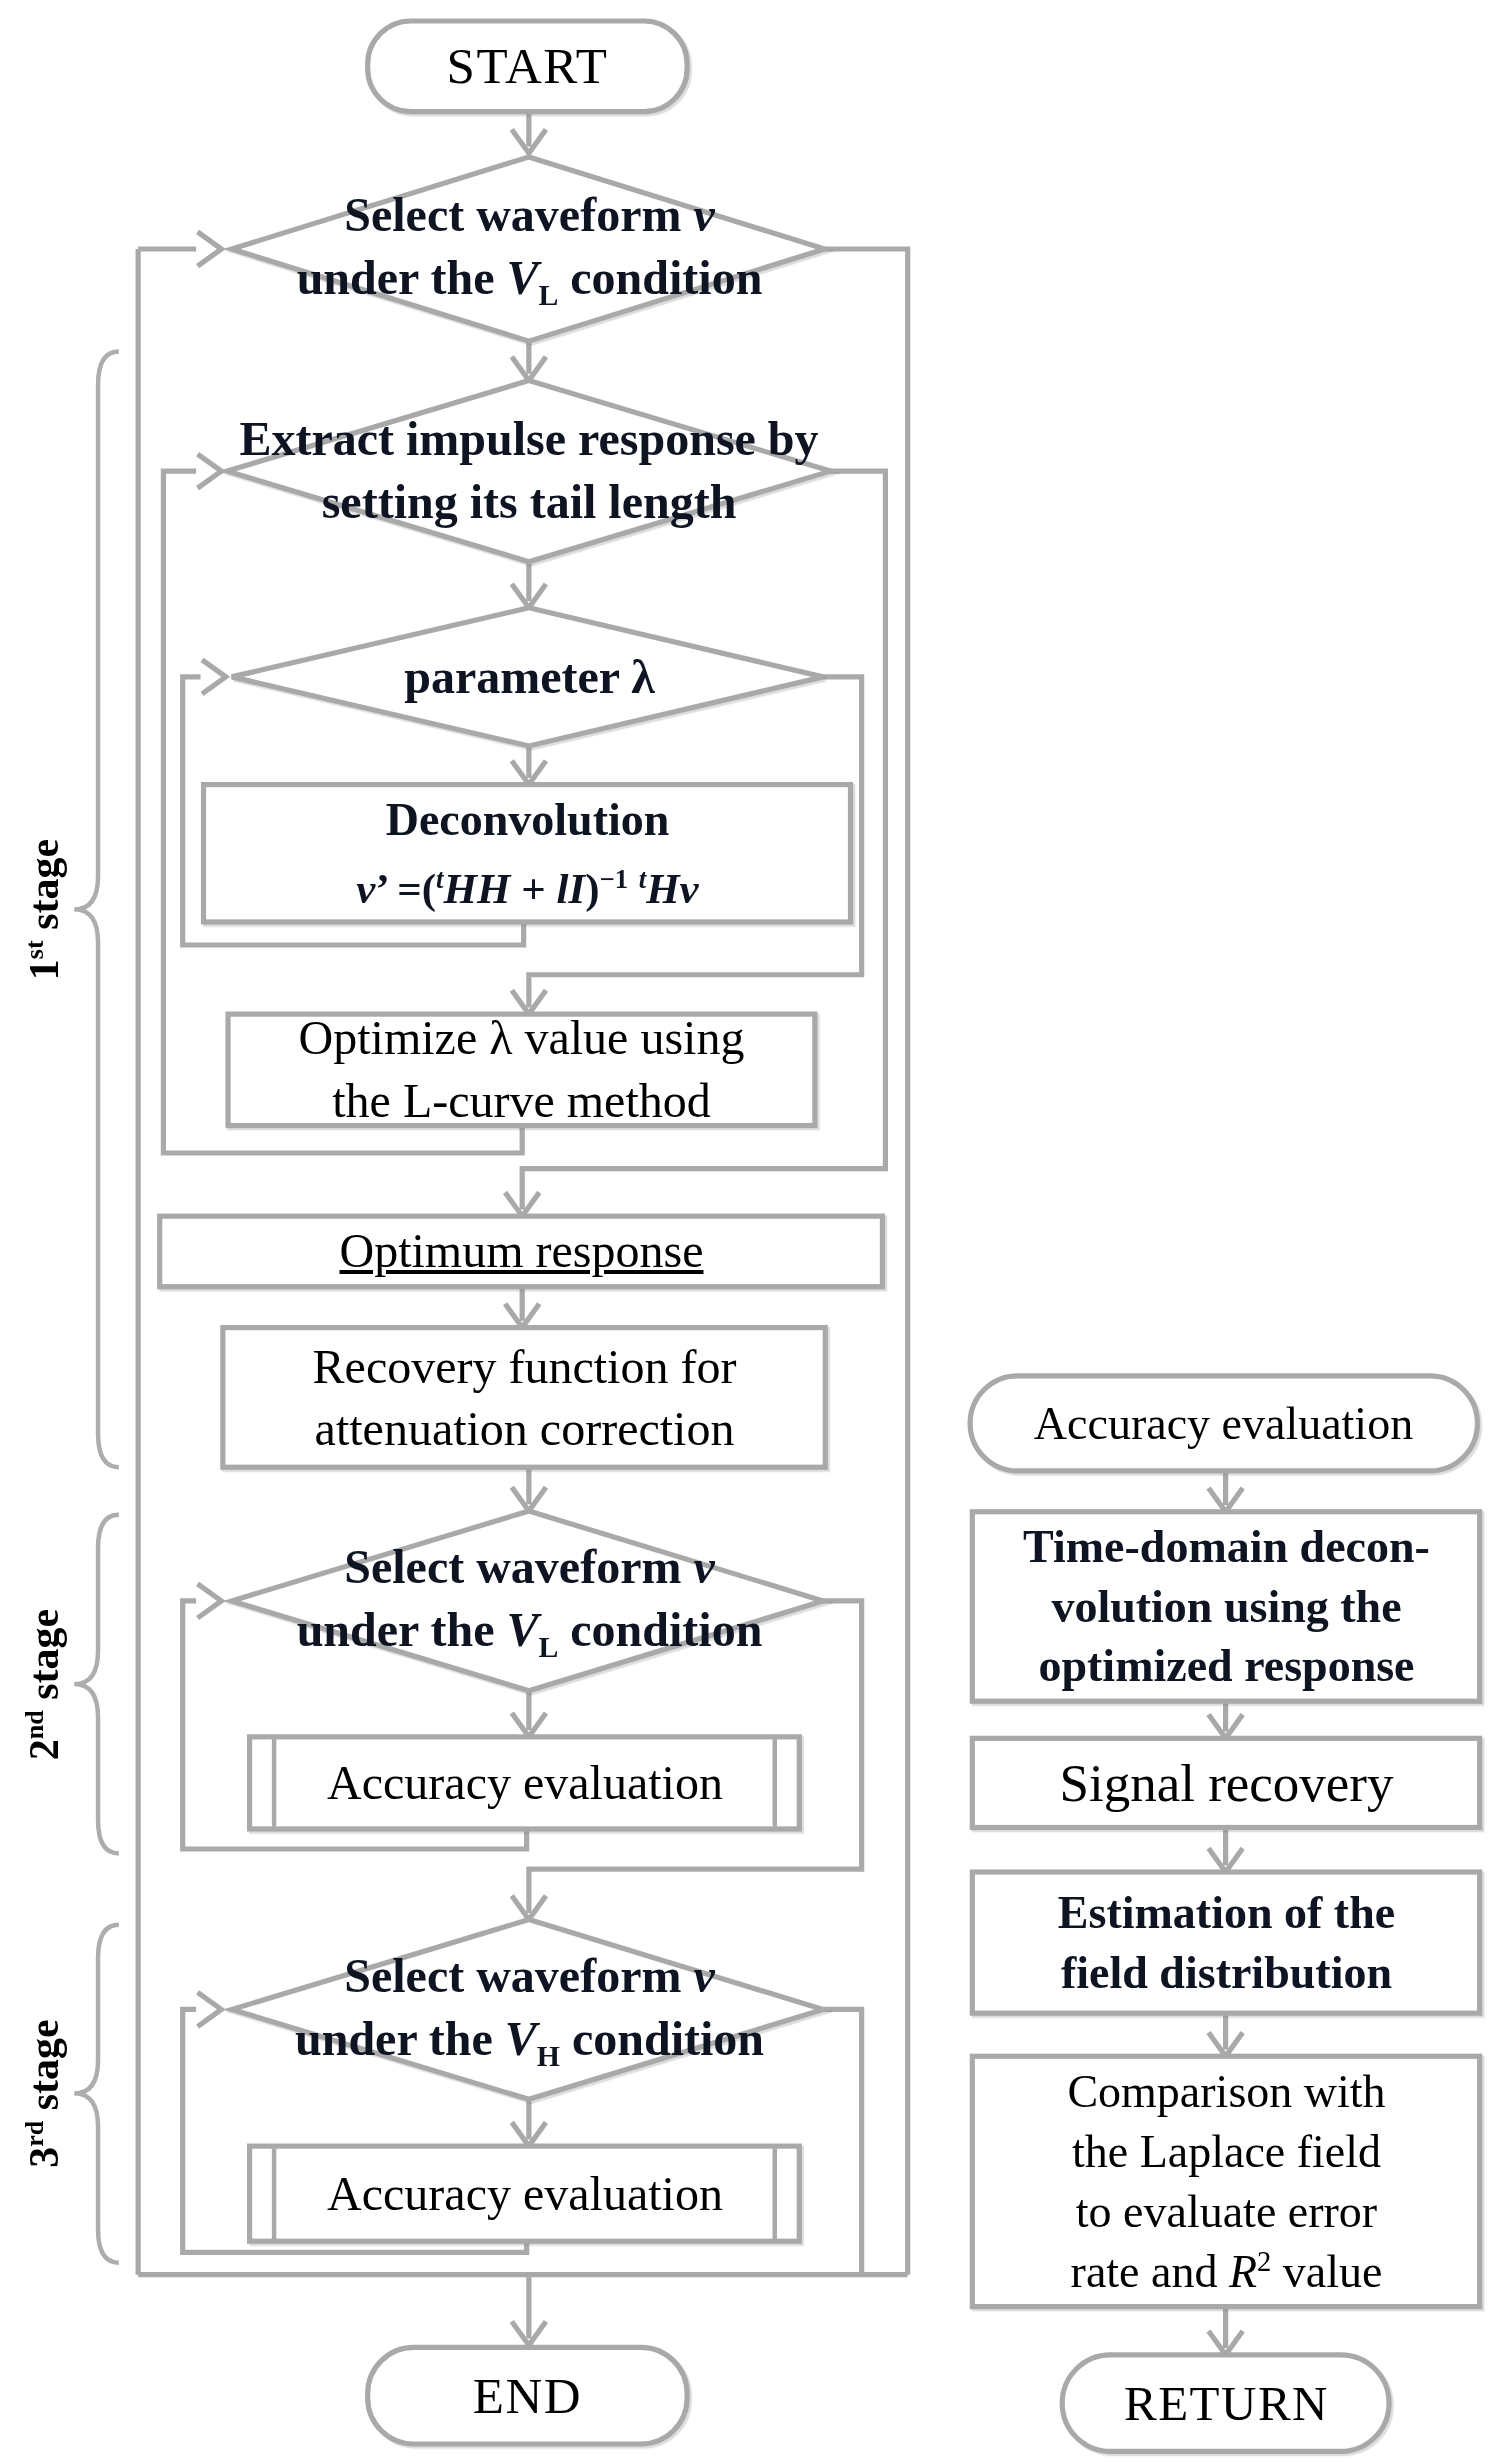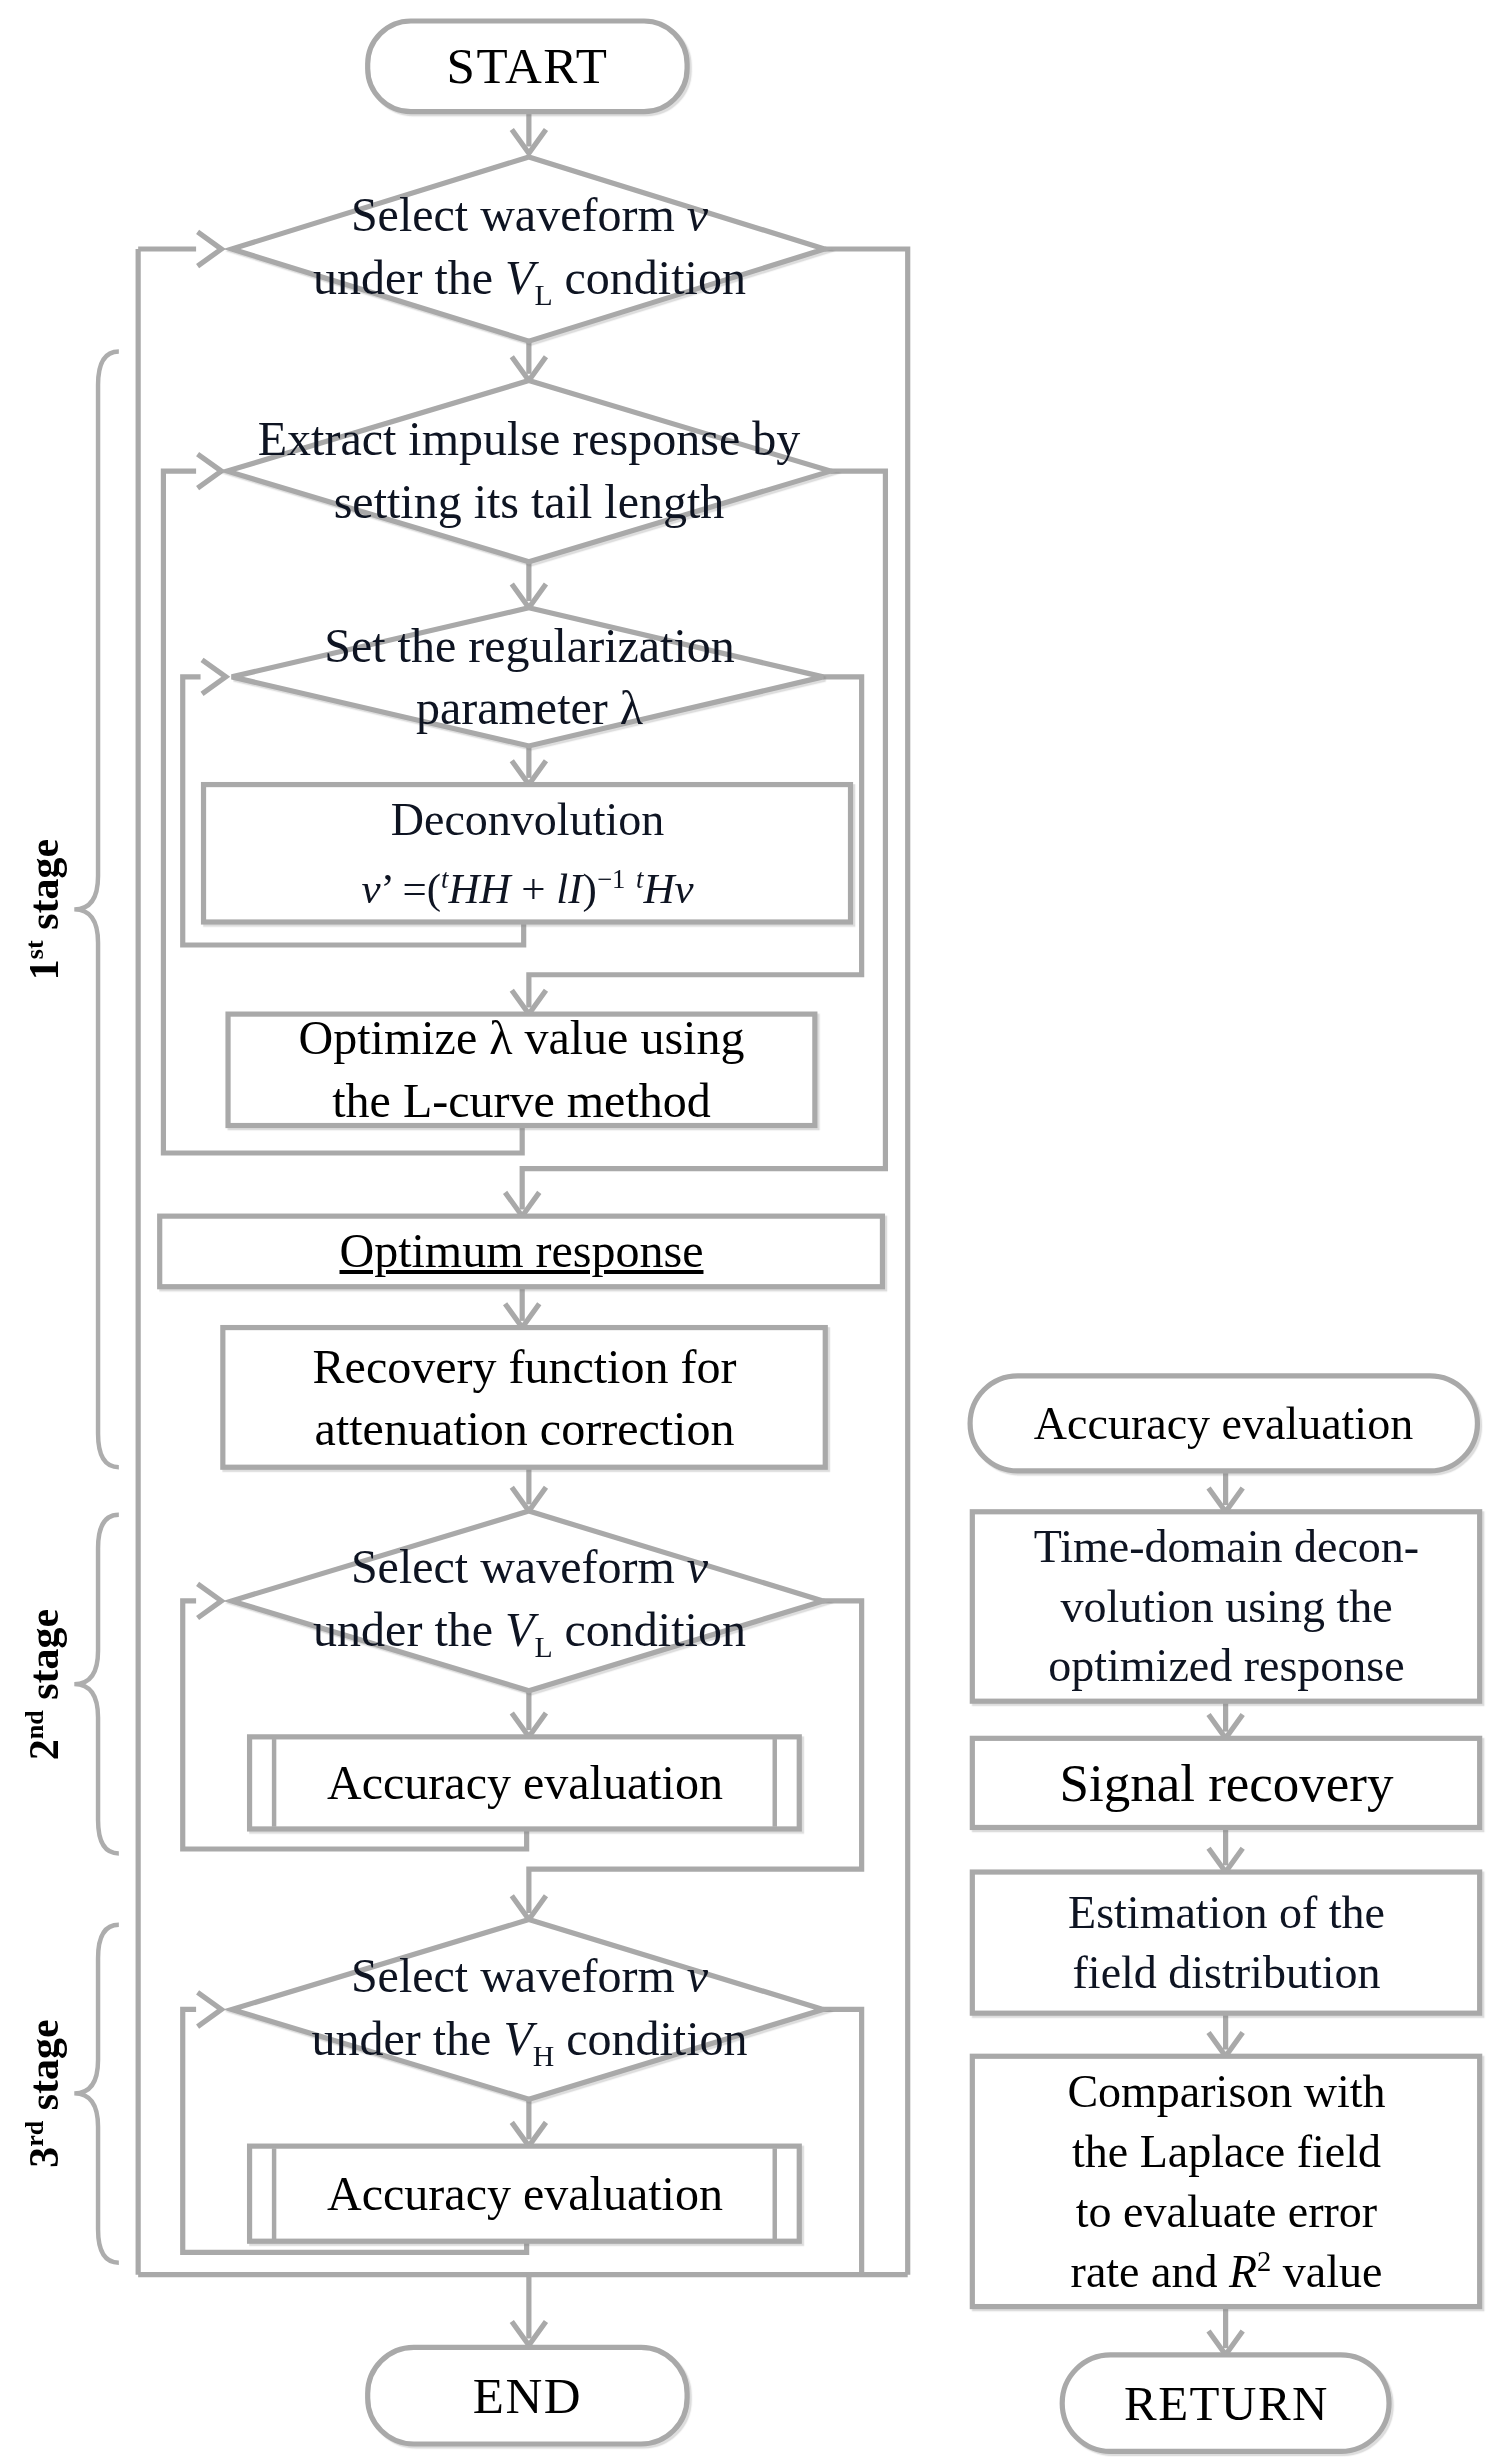--- a/index.html
+++ b/index.html
@@ -18,21 +18,21 @@
   .shape{fill:#ffffff;stroke:#a9a9a9;stroke-width:7;}
   .shape.sh{filter:drop-shadow(3px 3px 0 rgba(120,120,120,0.25));}
   .bar{stroke:#a9a9a9;stroke-width:6;}
   .brace{stroke:#adadad;stroke-width:6;fill:none;}
   .txt{
     position:absolute;
     display:flex;flex-direction:column;
     align-items:center;justify-content:center;
     text-align:center;color:#000000;line-height:1.3;
   }
-  .b{font-weight:400;color:#0e1422;}
+  .b{font-weight:700;color:#0e1422;}
   .reg{font-weight:400;color:#000000;}
   .stage-label{
     position:absolute;width:327px;height:59px;
     display:flex;align-items:center;justify-content:center;
     transform:rotate(-90deg);
     font-size:42px;font-weight:600;color:#000;
   }
   sub{font-size:0.62em;}
   sup{font-size:0.62em;}
 </style>
@@ -152,21 +152,20 @@
     <div>Select waveform <i>v</i></div>
     <div>under the <i>V</i><sub>L</sub> condition</div>
   </div>
 
   <div class="txt b" style="left:180px;top:380px;width:698px;height:181px;font-size:48px;">
     <div>Extract impulse response by</div>
     <div>setting its tail length</div>
   </div>
 
   <div class="txt b" style="left:195px;top:608px;width:669px;height:138px;font-size:48px;">
-    <div>Set the regularization</div>
     <div>parameter λ</div>
   </div>
 
   <div class="txt b" style="left:204px;top:785px;width:647px;height:137px;font-size:46px;gap:12px;">
     <div>Deconvolution</div>
     <div style="font-size:43px;"><i>v</i>’ =(<sup><i>t</i></sup><i>HH</i> + <i>lI</i>)<sup>−1</sup> <sup><i>t</i></sup><i>Hv</i></div>
   </div>
 
   <div class="txt reg" style="left:228px;top:1014px;width:587px;height:111px;font-size:48px;">
     <div>Optimize λ value using</div>

